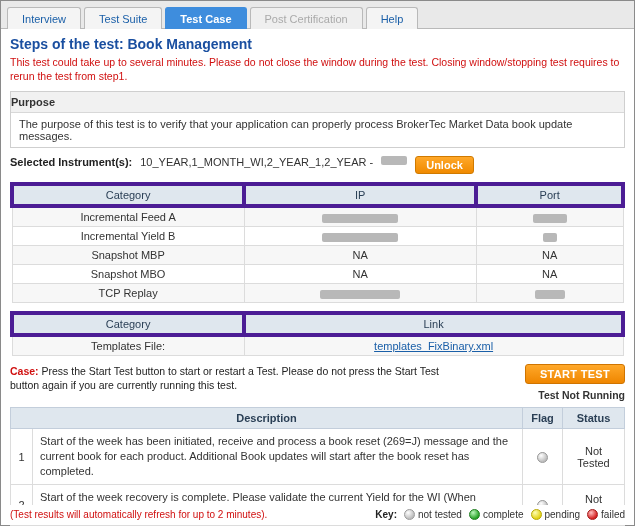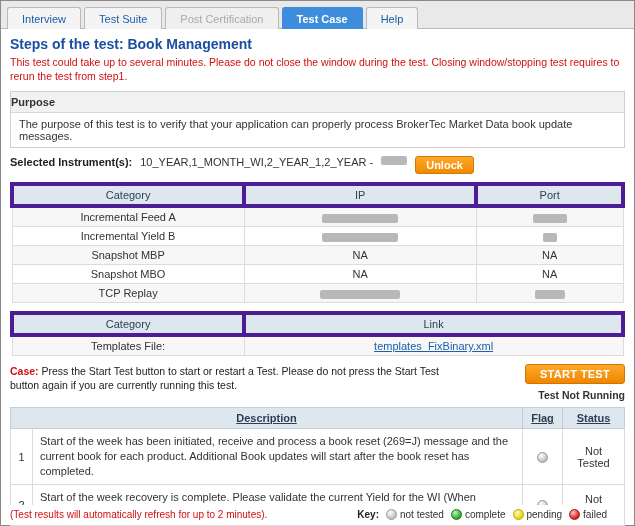--- a/index.html
+++ b/index.html
@@ -168,21 +168,20 @@
   }
   
   .steps { border: 1px solid #cfcfcf; width: 100%; }
   .steps th {
     background: #dfe7ee;
     color: #2a3f55;
     border: 1px solid #c3cedb;
     padding: 4px 6px;
     font-weight: bold;
     text-align: center;
-    text-decoration: underline;
   }
   .steps td {
     border: 1px solid #dcdcdc;
     padding: 5px 7px;
     vertical-align: middle;
     background: #fff;
   }
   .steps td.num { text-align: center; width: 22px; color: #333; }
   .steps td.desc { line-height: 1.35; color: #333; }
   .steps td.flag { text-align: center; width: 40px; }
@@ -194,42 +193,42 @@
     background: radial-gradient(circle at 35% 30%, #ffffff, #bdbdbd 70%);
     border: 1px solid #9a9a9a;
     vertical-align: middle;
   }
   .dot.green { background: radial-gradient(circle at 35% 30%, #b9f5b9, #27a327 70%); border-color:#1d7d1d;}
   .dot.yellow{ background: radial-gradient(circle at 35% 30%, #fdfdb4, #e3d215 70%); border-color:#b8a800;}
   .dot.red   { background: radial-gradient(circle at 35% 30%, #ffc0c0, #d42020 70%); border-color:#a21818;}
   
   .footer {
     position: absolute;
-    left: 0; right: 18px; bottom: 0;
+    left: 0; right: 0; bottom: 0;
     padding: 4px 9px 5px 9px;
     display: flex;
     justify-content: space-between;
     align-items: center;
     background: #fff;
   }
   .footer-left { color: #d01010; font-size: 10px; }
   .legend { font-size: 10px; color: #333; display: flex; align-items: flex-start; gap: 7px; }
   .legend b { color: #222; }
   .legend span.item { display: inline-flex; align-items: center; gap: 3px; }
 </style>
 </head>
 <body>
 
 <div class="page">
 
   <div class="tabbar">
     <div class="tab"><span>Interview</span></div>
     <div class="tab"><span>Test Suite</span></div>
+    <div class="tab active"><span>Test Case</span></div>
     <div class="tab disabled"><span>Post Certification</span></div>
-    <div class="tab active"><span>Test Case</span></div>
     <div class="tab"><span>Help</span></div>
   </div>
 
   <div class="content">
 
     <h1 class="title">Steps of the test: Book Management</h1>
     <div class="warn">This test could take up to several minutes. Please do not close the window during the test. Closing window/stopping test requires to rerun the test from step1.</div>
 
     <div class="box">
       <div class="hdr">Purpose</div>

